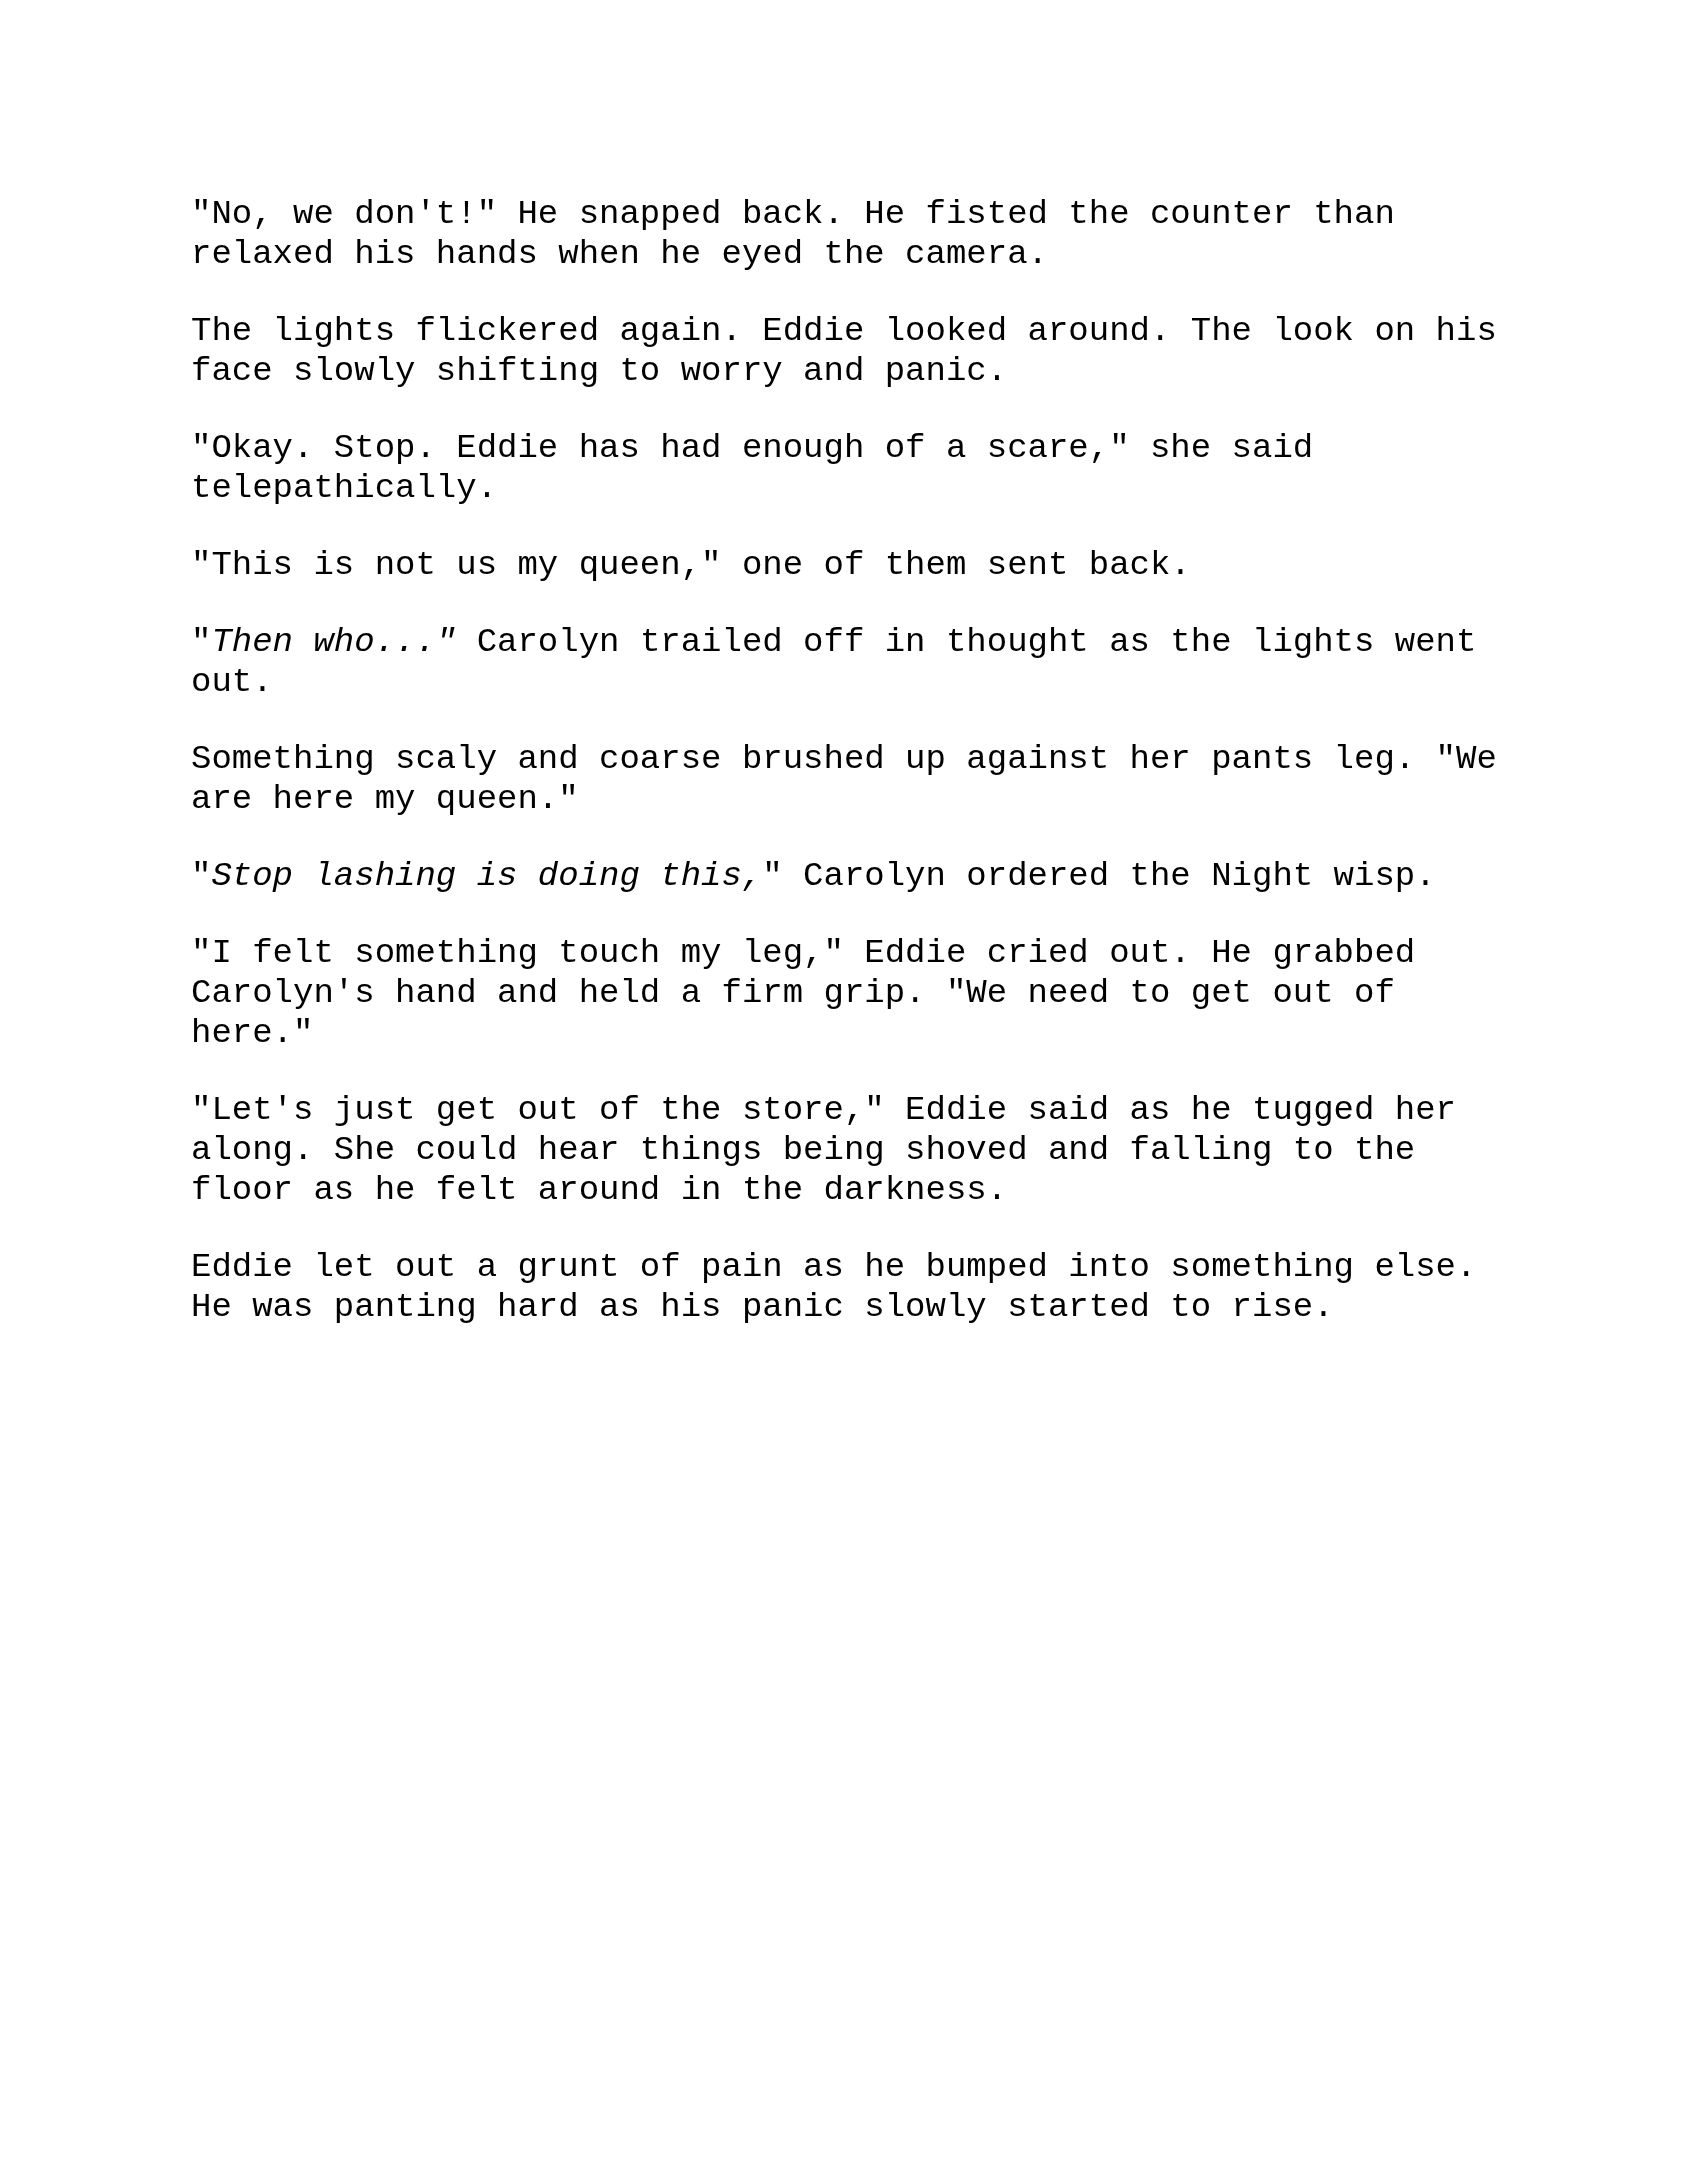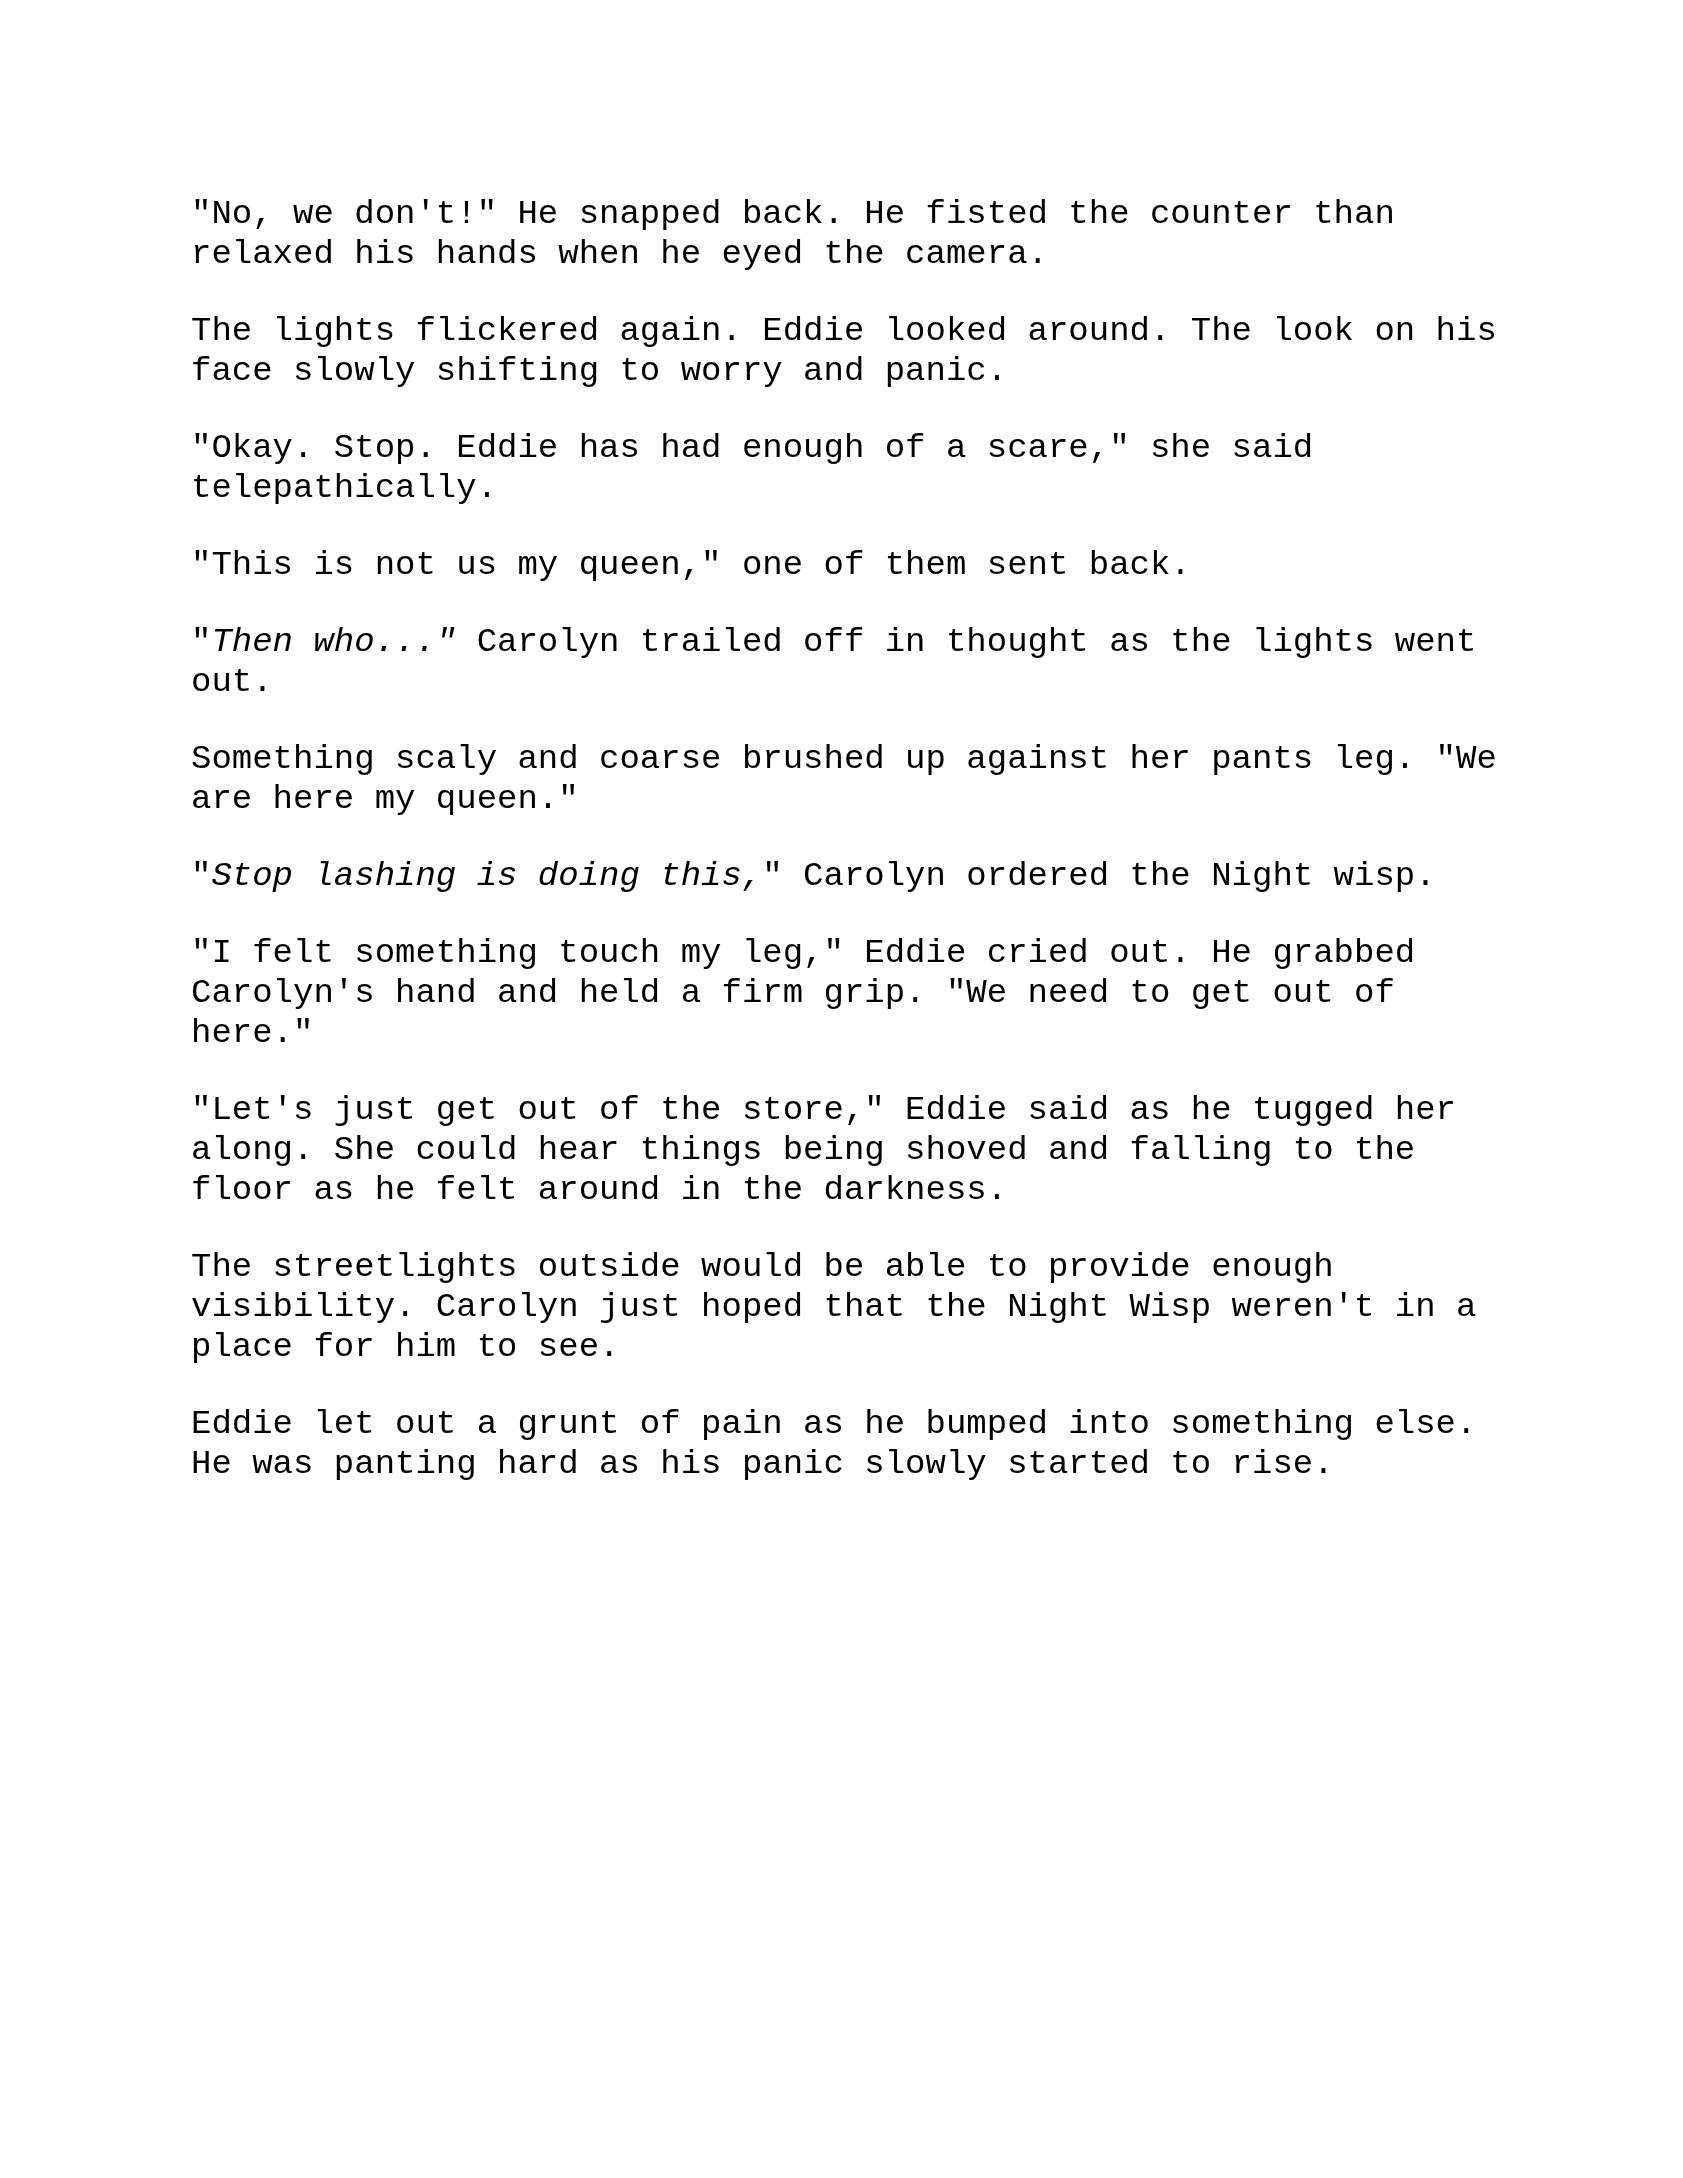--- a/index.html
+++ b/index.html
@@ -52,20 +52,17 @@
 out.</span></p>
       <p class="para"><span>Something scaly and coarse brushed up against her pants leg. "We
 are here my queen."</span></p>
       <p class="para"><span>"</span><span class="italic">Stop lashing is doing this,</span><span>" Carolyn ordered the Night wisp.</span></p>
       <p class="para"><span>"I felt something touch my leg," Eddie cried out. He grabbed
 Carolyn's hand and held a firm grip. "We need to get out of
 here."</span></p>
       <p class="para"><span>"Let's just get out of the store," Eddie said as he tugged her
 along. She could hear things being shoved and falling to the
 floor as he felt around in the darkness.</span></p>
-      <p class="para"><span>The streetlights outside would be able to provide enough
-visibility. Carolyn just hoped that the Night Wisp weren't in a
-place for him to see.</span></p>
       <p class="para"><span>Eddie let out a grunt of pain as he bumped into something else.
 He was panting hard as his panic slowly started to rise.</span></p>
     </div>
 </div>
 
 
 </body></html>

